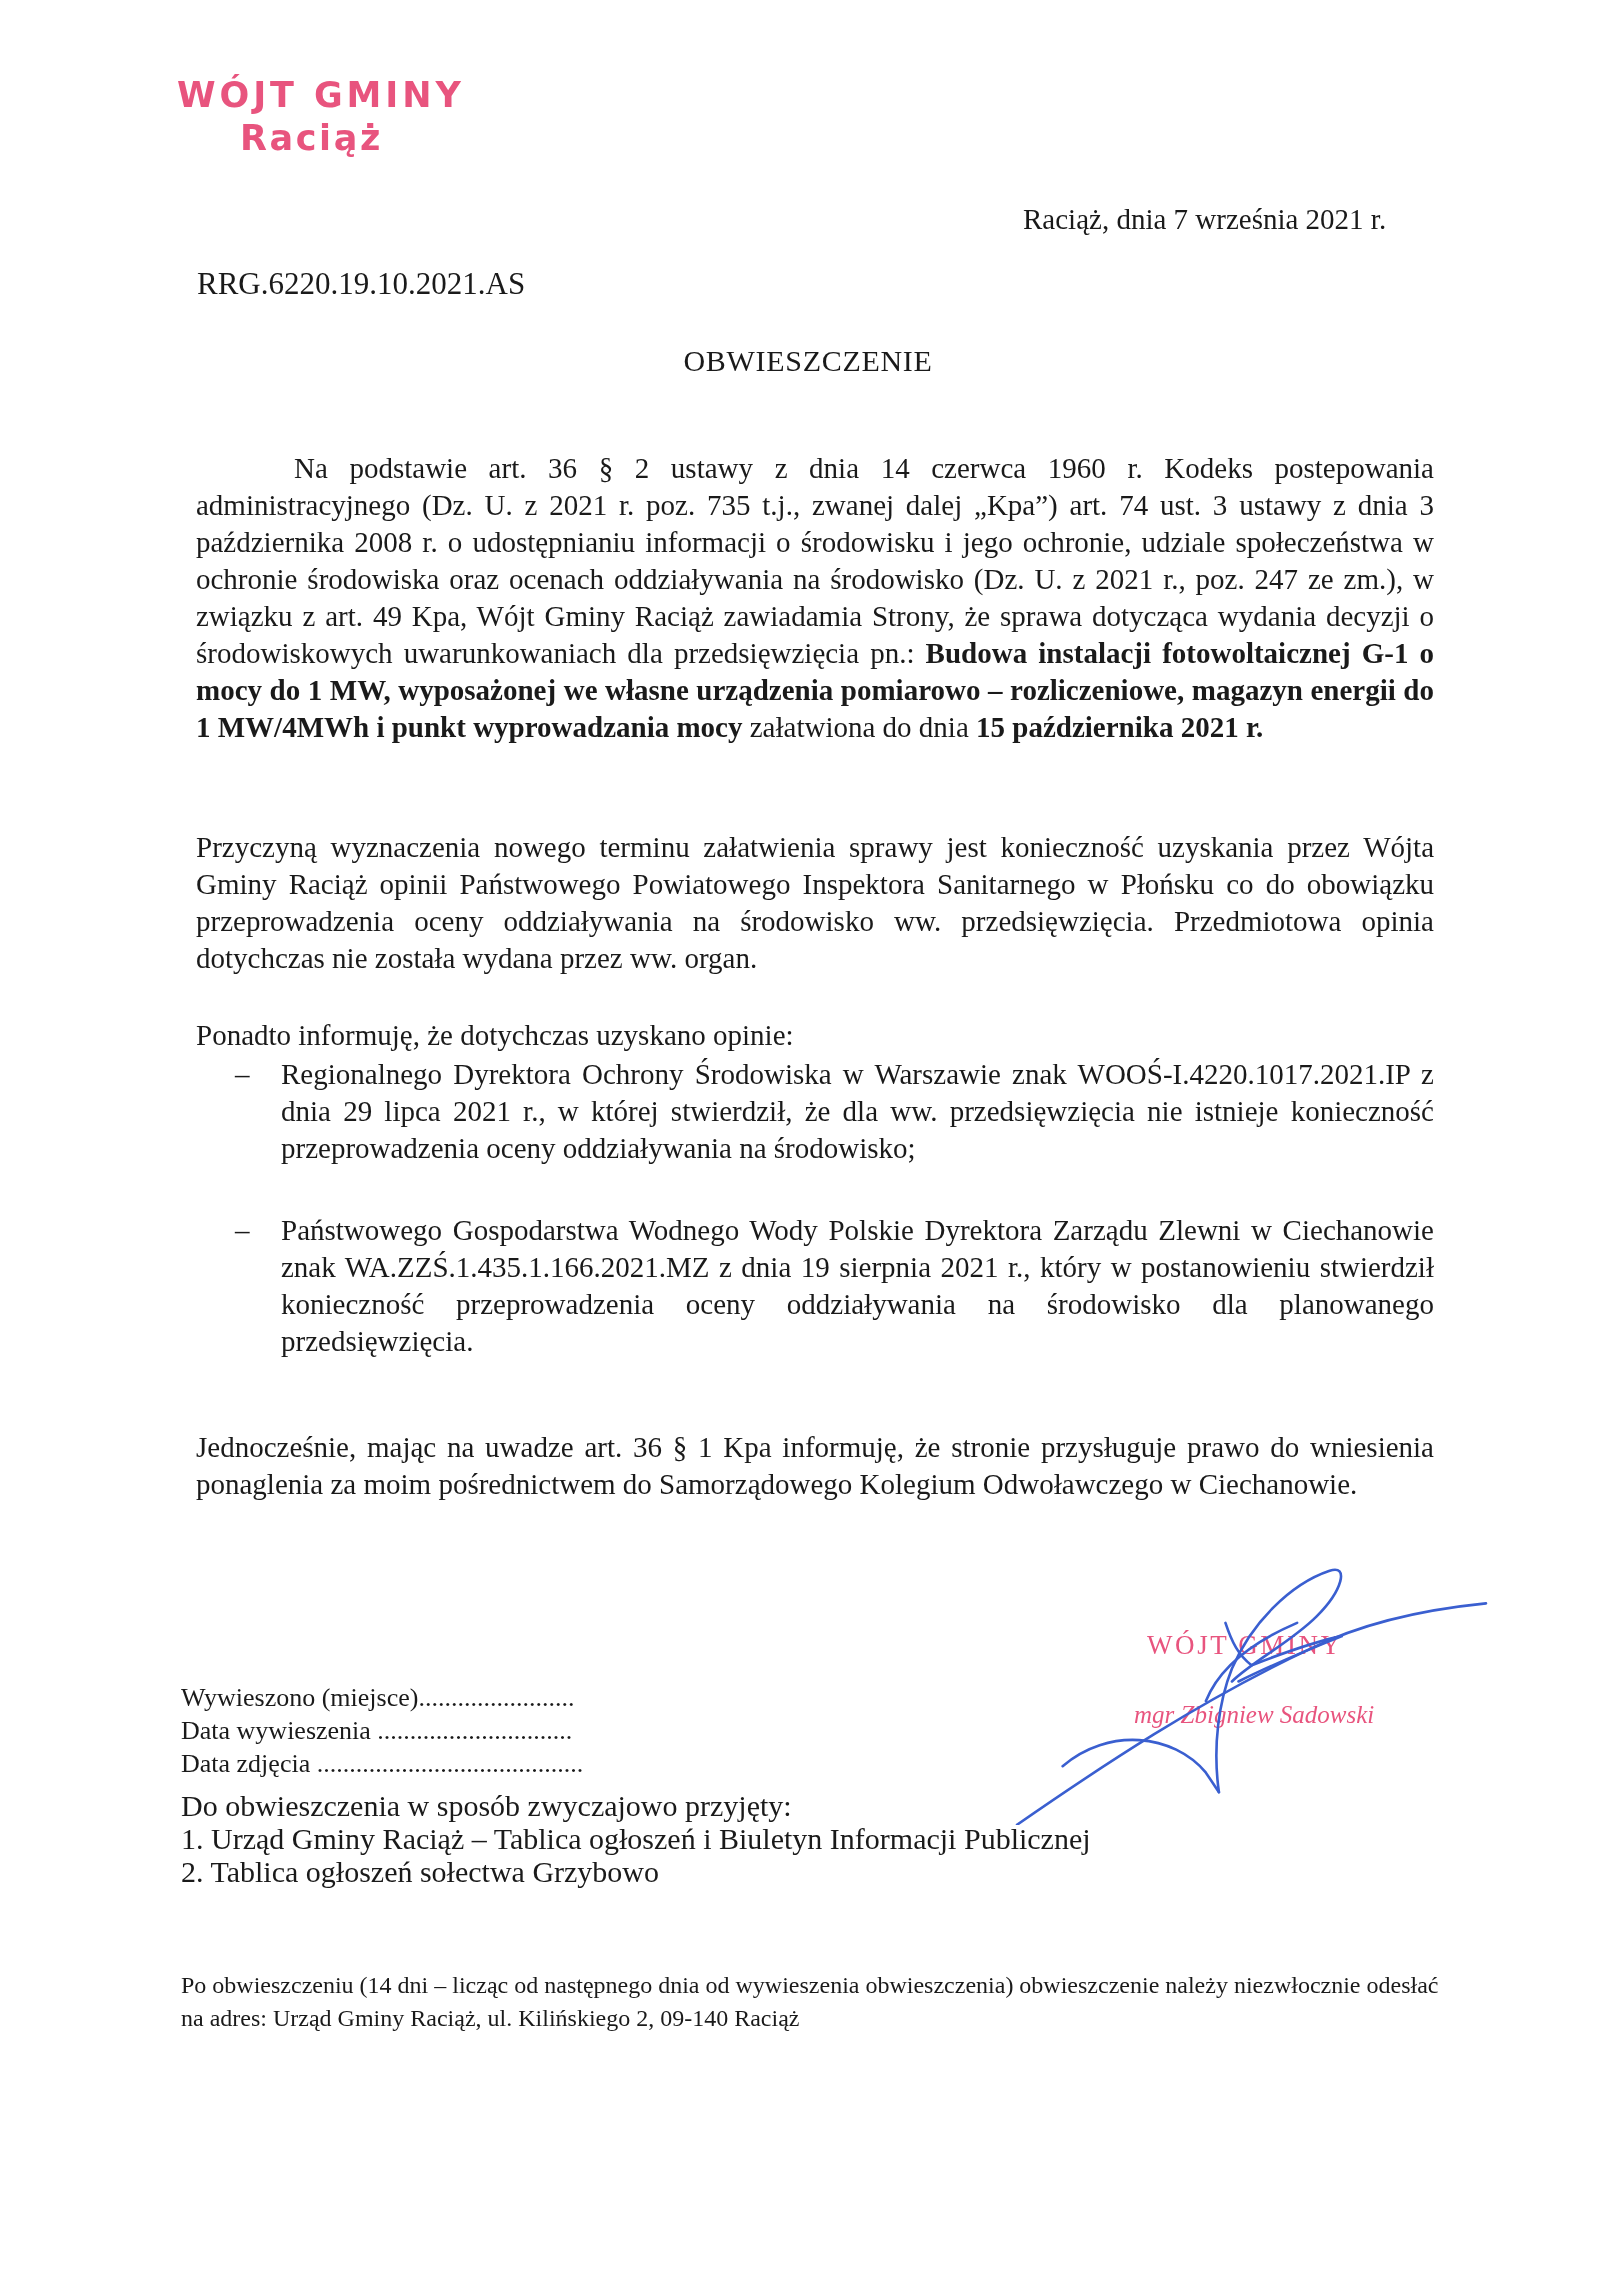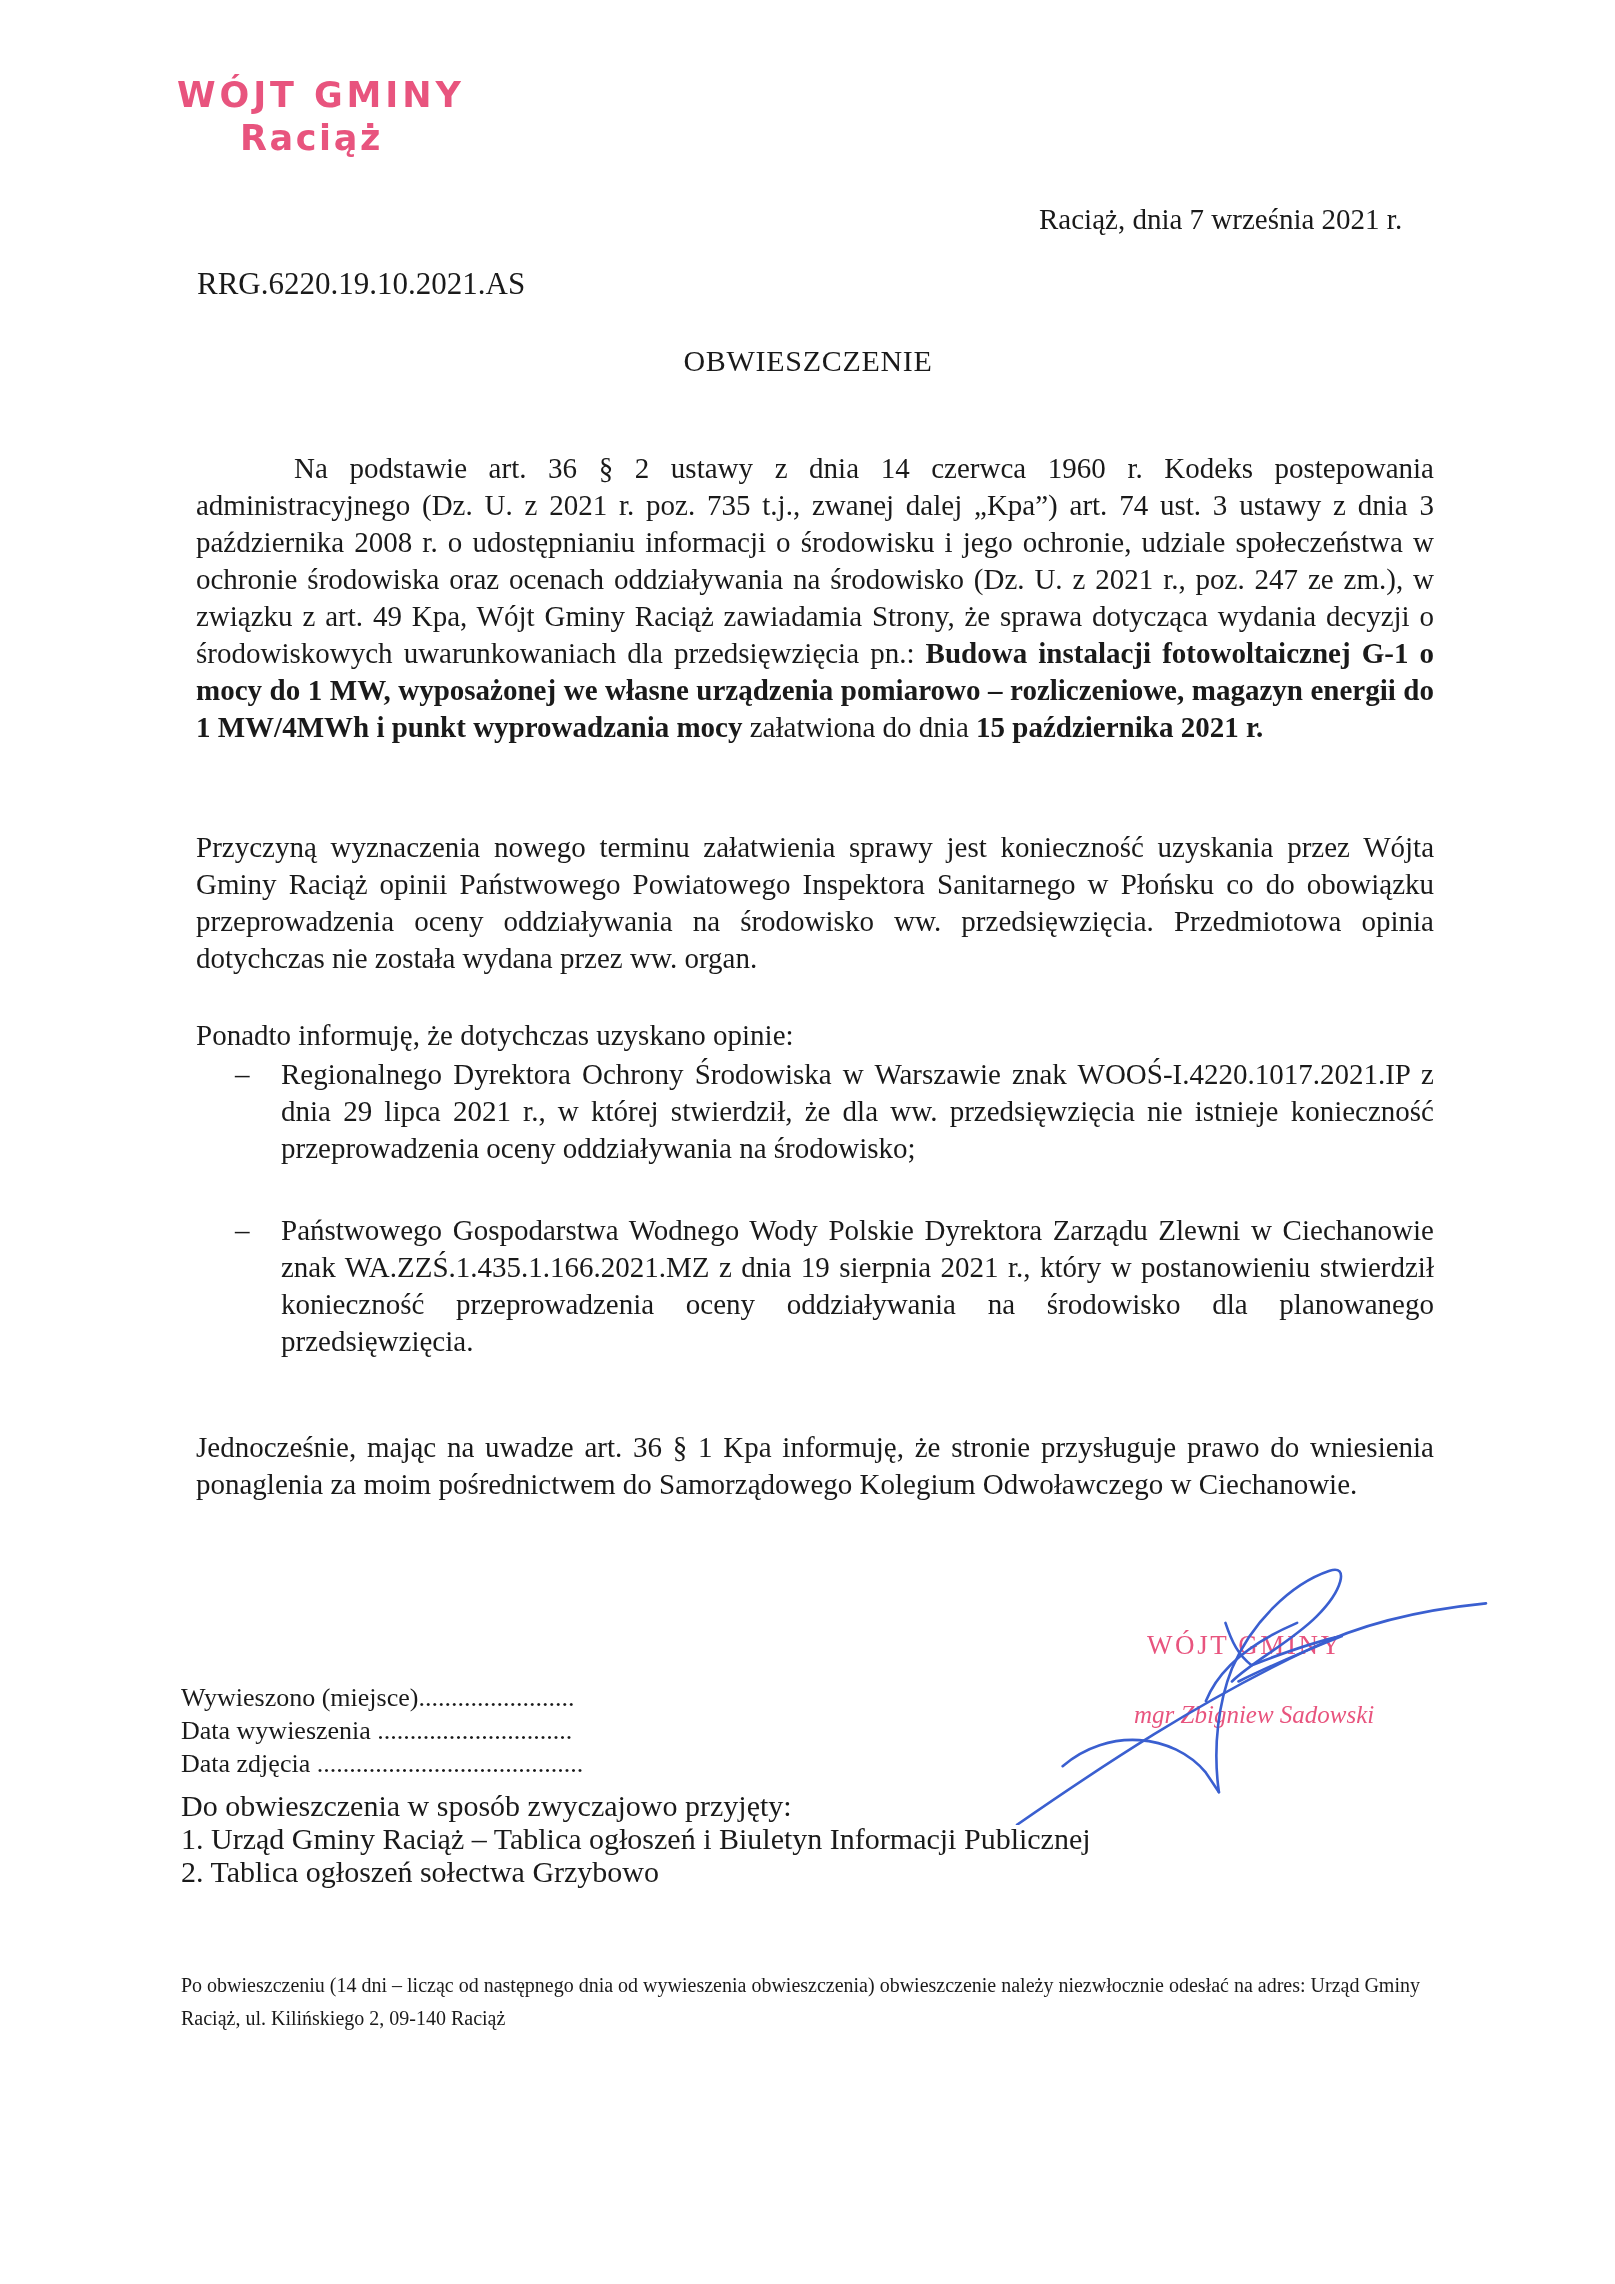--- a/index.html
+++ b/index.html
@@ -2,36 +2,36 @@
 <html style="font-size:10.4px"><head>
 <meta charset="utf-8">
 <style>
   html, body { margin: 0; padding: 0; background: #ffffff; }
   body { width: 1616px; height: 2284px; position: relative; overflow: hidden; }
   .page { position: absolute; left: 0; top: 0; width: 1616px; height: 2284px; background: #fff; color: #1a1a1a; }
   .serif { font-family: "Liberation Serif", "DejaVu Serif", serif; }
   .stamp-top { position: absolute; left: 177px; top: 75px; color: #e8547e; font-family: "DejaVu Sans", sans-serif; font-weight: bold; }
   .stamp-top .l1 { font-size: 35px; letter-spacing: 3.9px; }
   .stamp-top .l2 { font-size: 35px; letter-spacing: 2.6px; margin-left: 63px; margin-top: 2.6px; }
-  .place-date { position: absolute; left: 1023px; top: 203px; font-size: 29px; margin-left: 16px; }
+  .place-date { position: absolute; left: 1023px; top: 203px; font-size: 29px; }
   .ref { position: absolute; left: 197px; top: 266px; font-size: 31px; }
   .title { position: absolute; left: 0; width: 1616px; top: 344px; text-align: center; font-size: 30px; font-weight: normal; letter-spacing: 0.7px; }
   .block { position: absolute; left: 196px; width: 1238px; font-size: 29px; line-height: 37px; text-align: justify; }
   .p1 { top: 450px; text-indent: 98px; }
   .p2 { top: 829px; }
   .p3 { top: 1017px; }
   .list { position: absolute; left: 235px; width: 1199px; font-size: 29px; line-height: 37px; }
   .list-item { position: relative; padding-left: 46px; text-align: justify; }
   .list-item .dash { position: absolute; left: 0; top: 0; }
   .li1 { top: 1056px; }
   .li2 { top: 1212px; }
   .p4 { top: 1429px; }
   .fields { position: absolute; left: 181px; top: 1649px; font-size: 26px; line-height: 33px; margin-top: 32px; }
   .dist { position: absolute; left: 181px; top: 1789px; font-size: 30px; line-height: 33px; }
-  .footer { position: absolute; left: 181px; top: 1969px; font-size: 20px; line-height: 33px; width: 1278px; }
+  .footer { position: absolute; left: 181px; top: 1969px; font-size: 24px; line-height: 33px; width: 1278px; }
   .sig-stamp { position: absolute; left: 1134px; top: 1630px; color: #e8547e; font-family: "Liberation Serif", serif; }
   .sig-stamp .s1 { font-size: 27px; letter-spacing: 2.6px; margin-left: 13px; }
   .sig-stamp .s2 { font-size: 25px; font-style: italic; margin-top: 40px; }
   .signature { position: absolute; left: 1004px; top: 1551px; }
   b { font-weight: bold; }
 </style>
 </head>
 <body>
 
 <div class="page serif">

